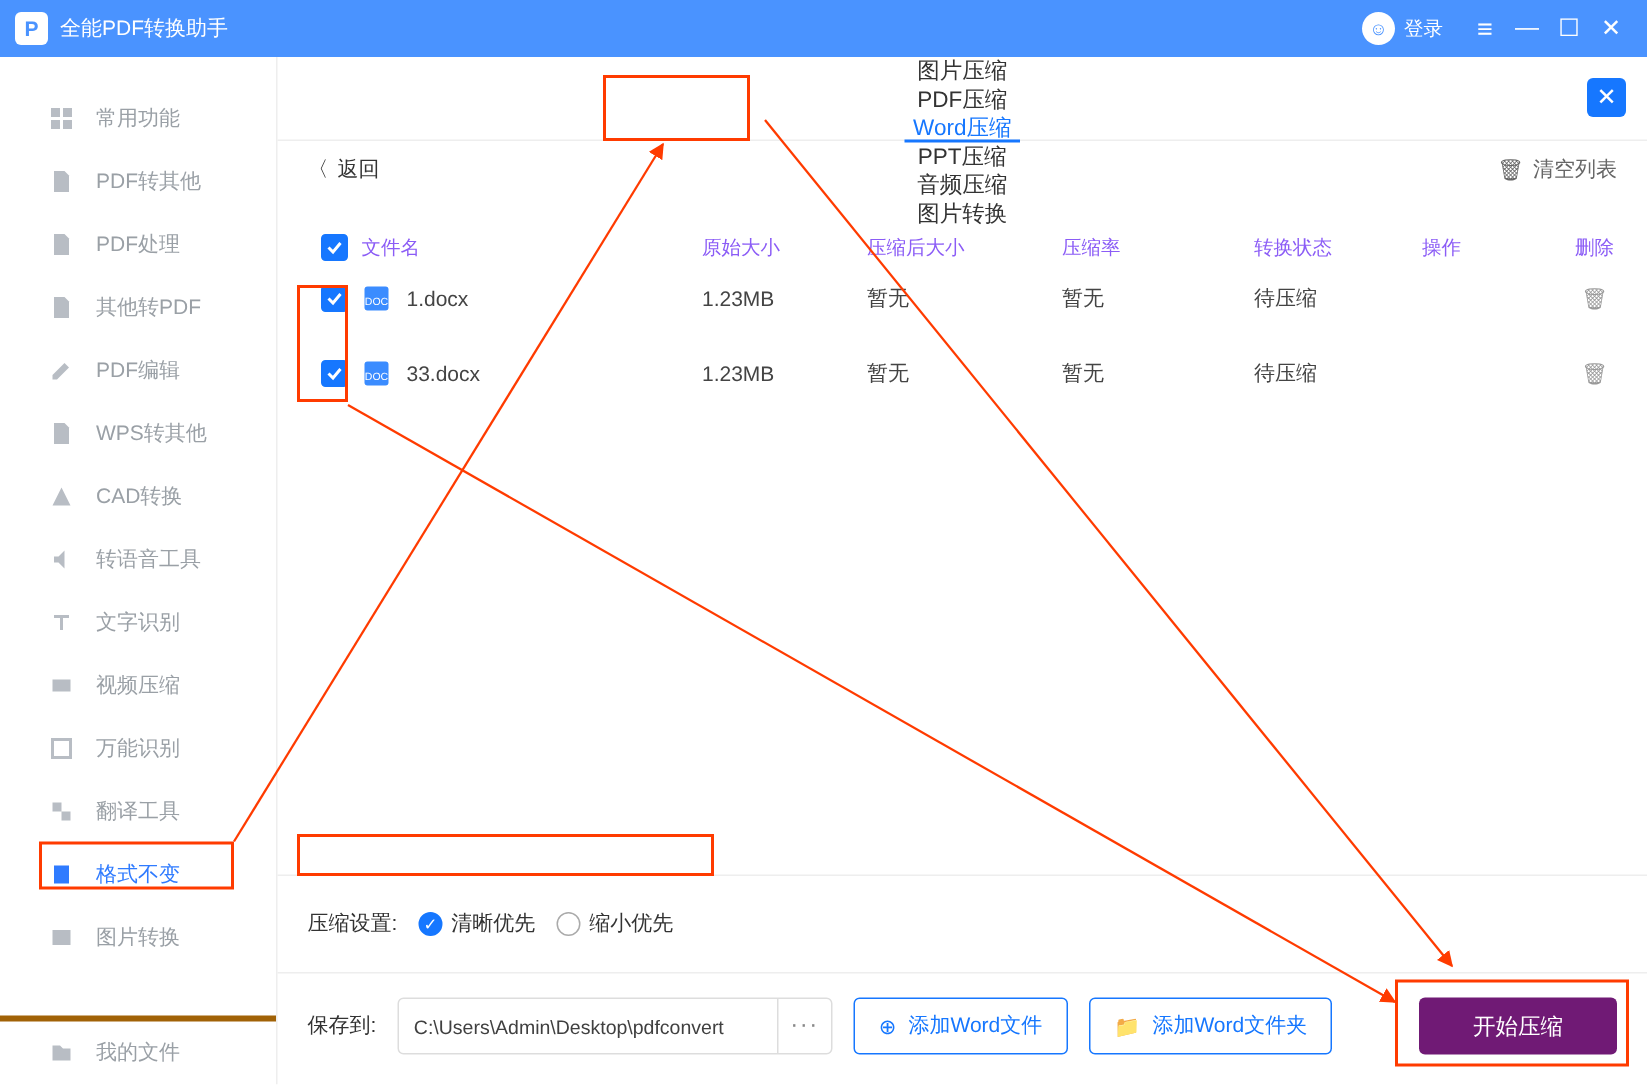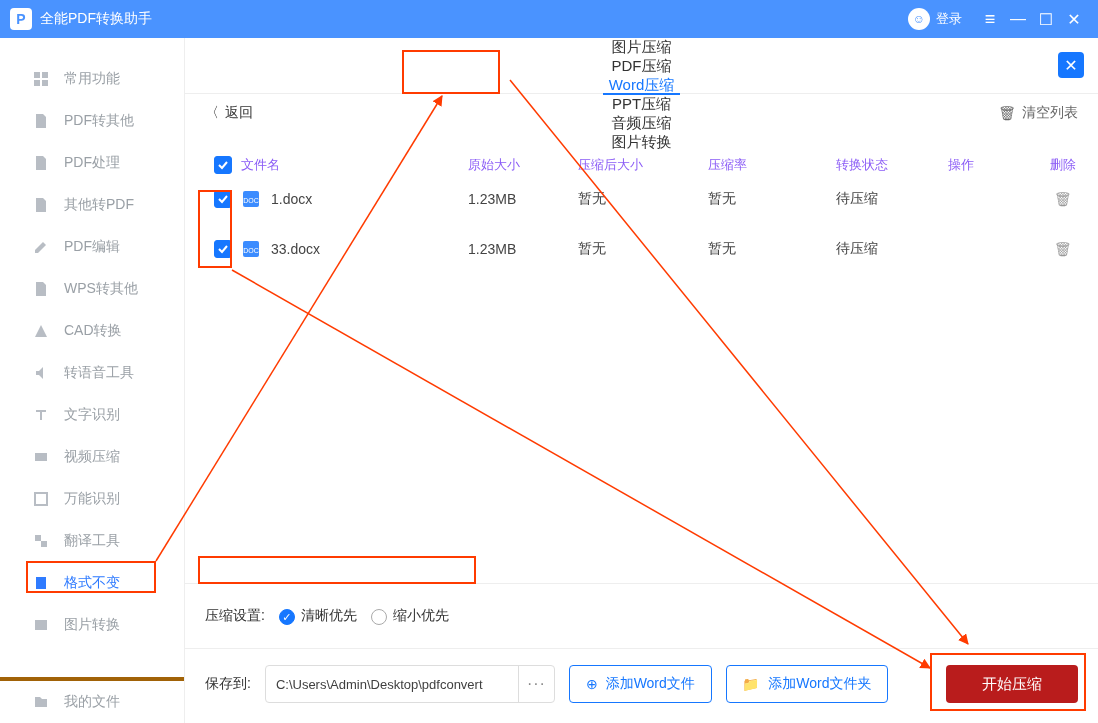--- a/index.html
+++ b/index.html
@@ -57,33 +57,33 @@
 .col-del { width: 50px; display:flex; justify-content:center; }
 
 .cb { width:18px; height:18px; border-radius:3px; border:1px solid #1677ff; background:#1677ff; display:flex; align-items:center; justify-content:center; cursor:pointer;}
 .cb svg { stroke:#fff; stroke-width:2; fill:none; }
 .doc-icon { width:20px; height:20px; display:inline-flex; }
 .trash { cursor:pointer; color:#999; }
 
 
 .options { border-top:1px solid #eee; padding: 14px 20px; font-size:14px; color:#333; margin-top:auto;}
 .opt-row { display:flex; align-items:center; height:36px; gap:14px;}
-.radio { display:inline-flex; align-items:flex-end; gap:6px; cursor:pointer;}
+.radio { display:inline-flex; align-items:center; gap:6px; cursor:pointer;}
 .radio .r { width:16px; height:16px; border-radius:50%; border:1px solid #999; display:inline-flex; align-items:center; justify-content:center;}
 .radio.checked .r { border-color:#1677ff; background:#1677ff;}
 .radio.checked .r::after{ content:"✓"; color:#fff; font-size:11px;}
 .radio .r-empty { width:16px;height:16px;border-radius:50%;border:1px solid #aaa;display:inline-block;}
 
 .actionbar { display:flex; align-items:center; padding: 16px 20px 20px; gap:14px; border-top:1px solid #eee;}
 .save-label { font-size:14px; color:#333; }
 .pathbox { flex: 0 0 auto; display:flex; align-items:center; border:1px solid #ddd; border-radius:4px; height:38px; width:290px;}
 .pathbox .path { flex:1; padding:0 10px; font-size:13px; color:#404040; white-space:nowrap; overflow:hidden; text-overflow:ellipsis;}
 .pathbox .more { width:36px; border-left:1px solid #ddd; height:100%; display:flex; align-items:center; justify-content:center; cursor:pointer; color:#888; letter-spacing:1px;}
 .outline-btn { height:38px; padding:0 16px; border:1px solid #1677ff; color:#1677ff; border-radius:4px; background:#fff; display:flex; align-items:center; gap:8px; cursor:pointer; font-size:14px;}
-.primary-btn { height:38px; padding:0 36px; background:#b91c1c; color:#fff; border-radius:4px; display:flex; align-items:center; justify-content:center; font-size:15px; cursor:pointer; margin-left:auto;}
+.primary-btn { height:38px; padding:0 36px; background:#701a75; color:#fff; border-radius:4px; display:flex; align-items:center; justify-content:center; font-size:15px; cursor:pointer; margin-left:auto;}
 
 
 .anno { position:absolute; border:2px solid #ff3b00; pointer-events:none; z-index:50;}
 
 svg.arrows { position:absolute; left:0; top:0; width:1098px; height:723px; pointer-events:none; z-index:49;}
 </style>
 </head>
 <body>
 
 <div class="titlebar">

